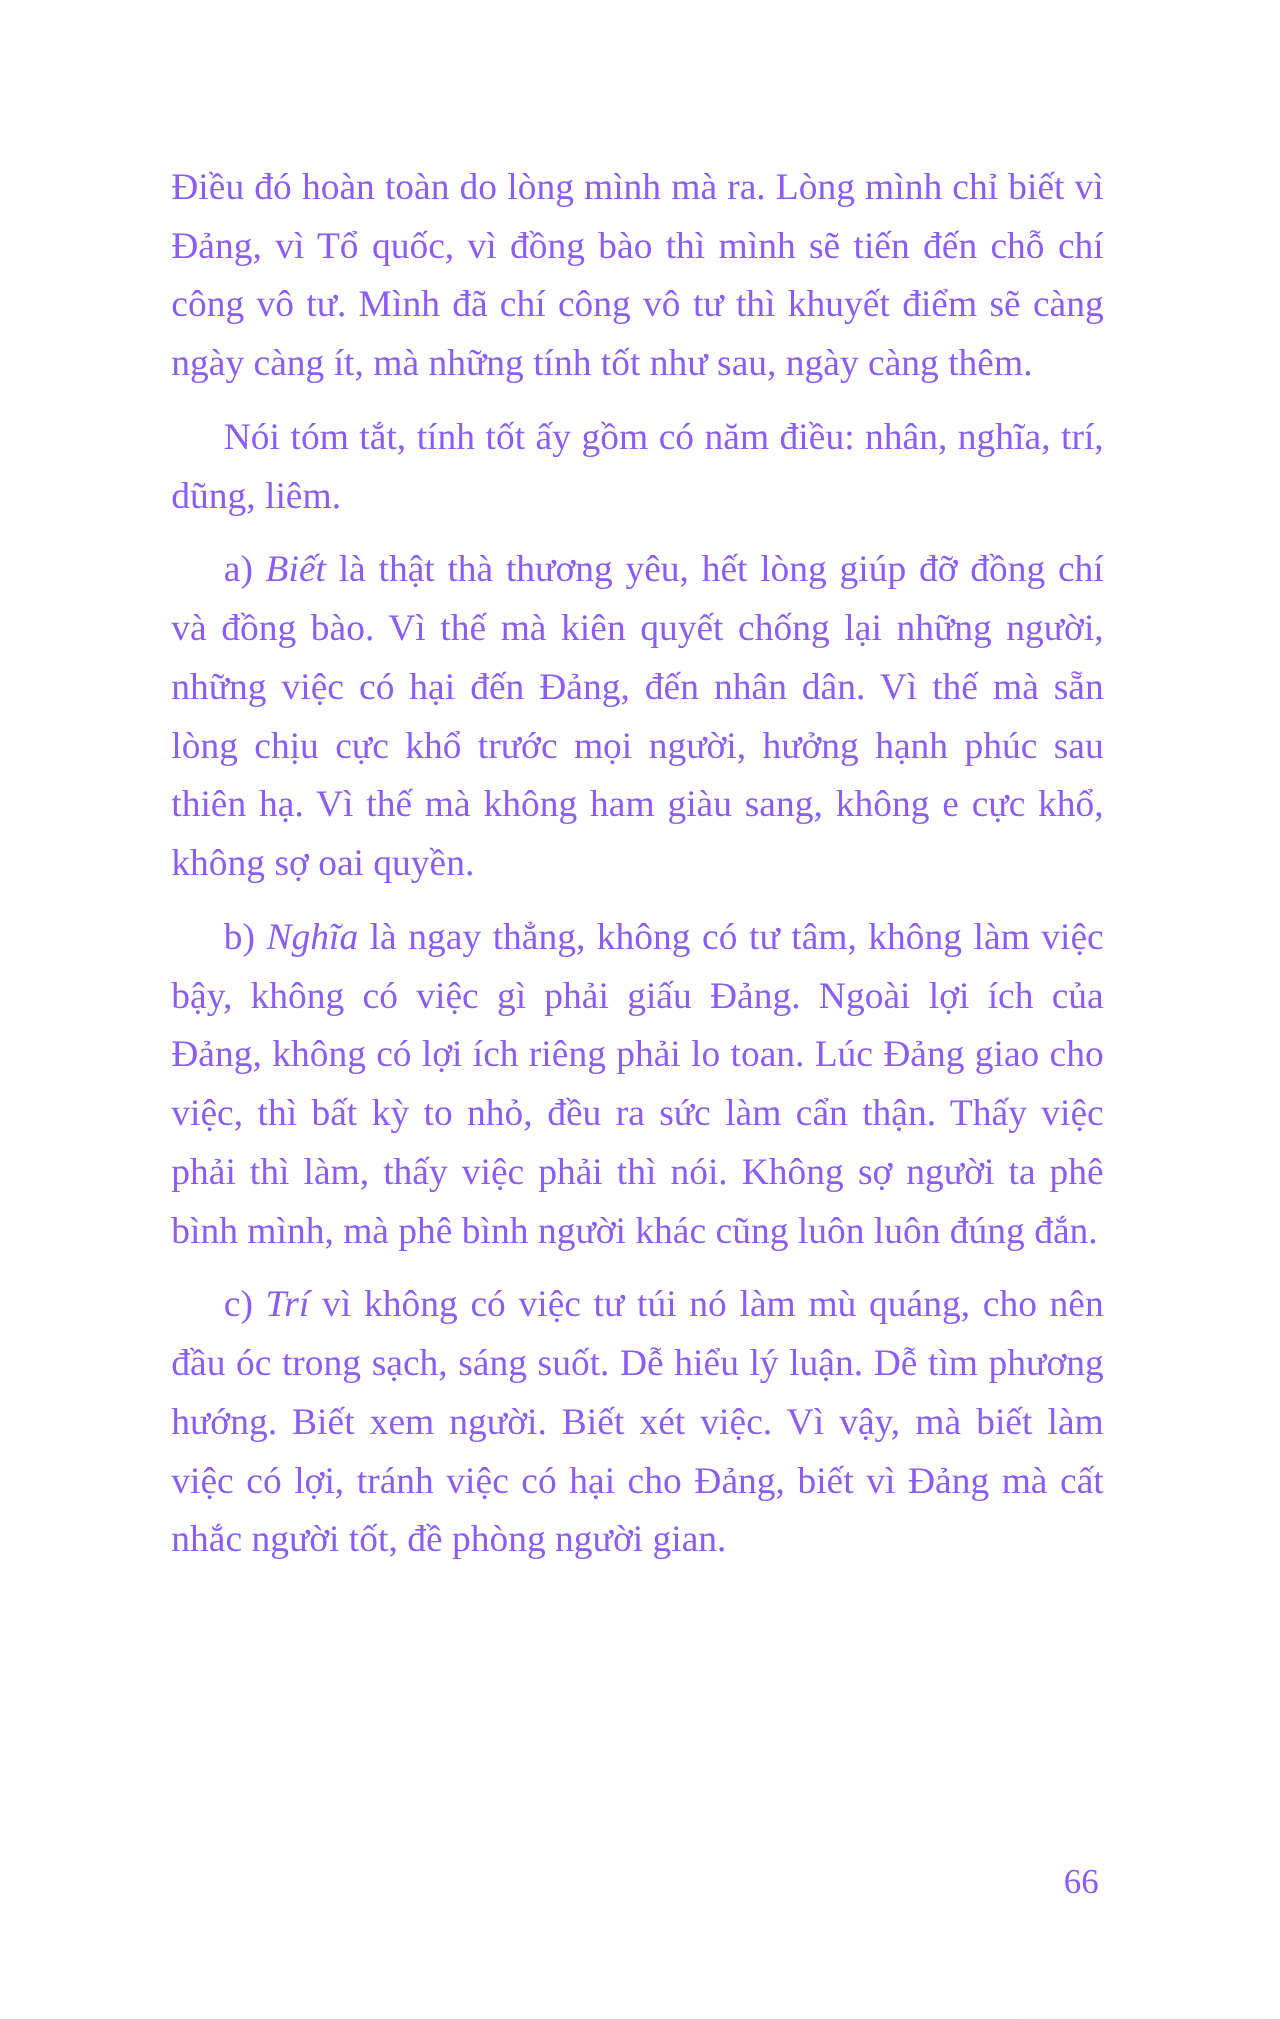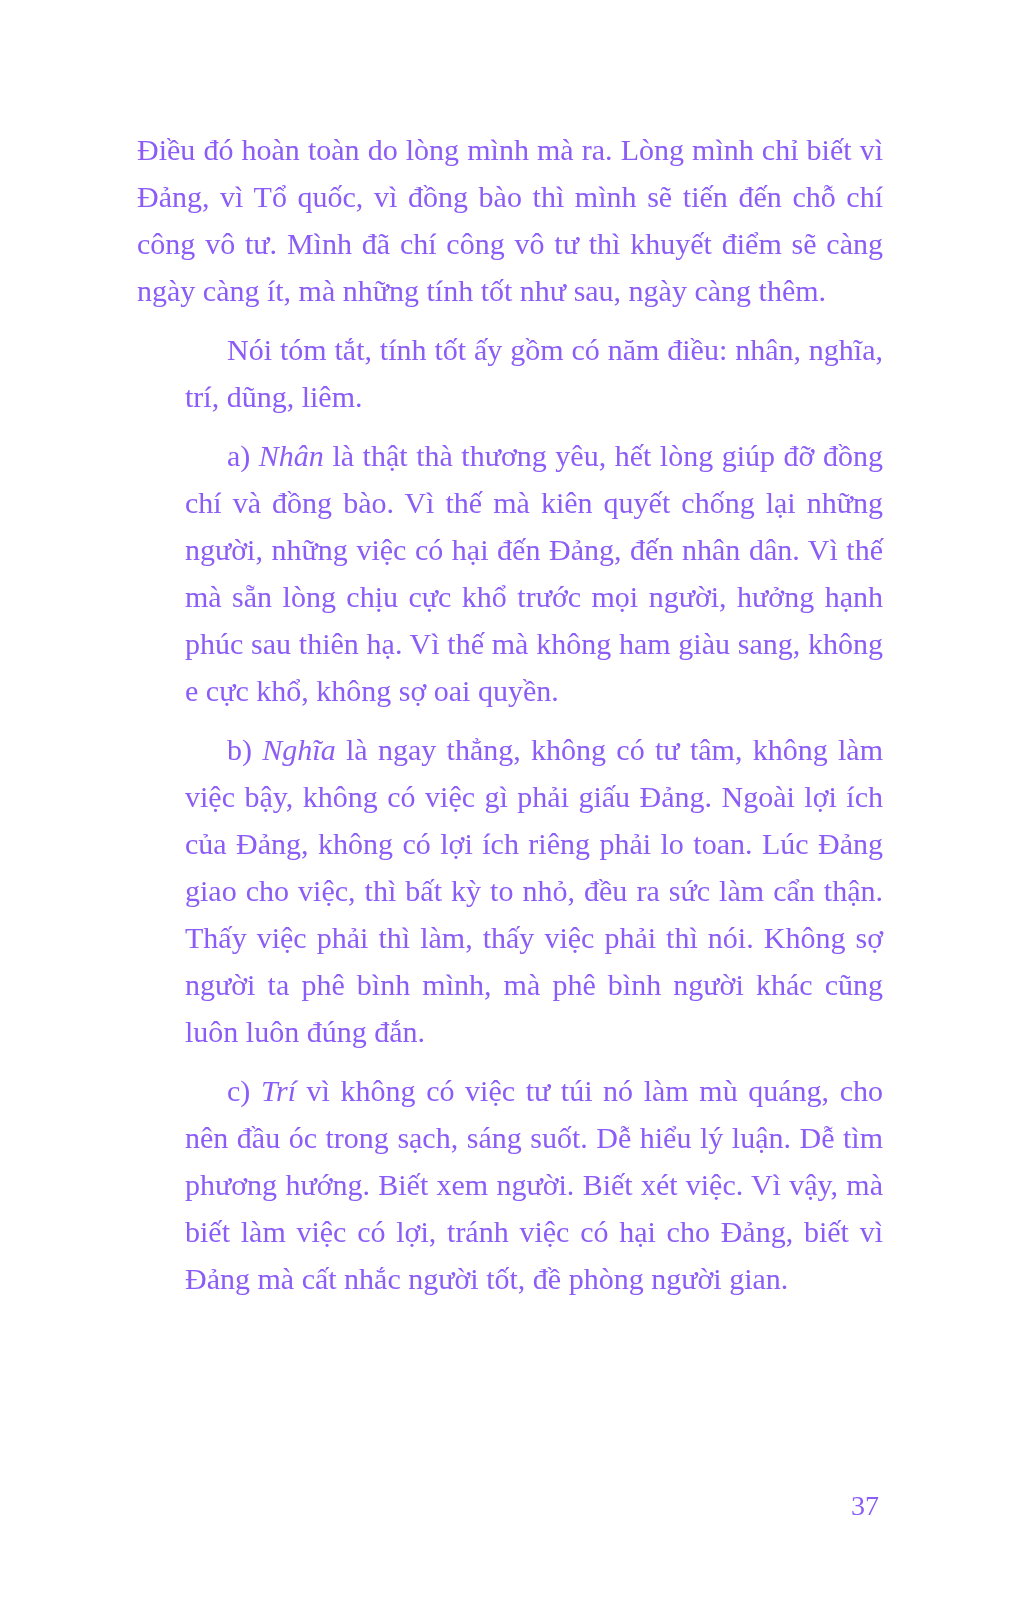--- a/index.html
+++ b/index.html
@@ -25,21 +25,20 @@
   }
   .body-paragraph {
     margin: 0 0 12px 0;
     font-size: 30px;
     line-height: 47px;
     text-align: justify;
     text-justify: inter-word;
   }
   .body-paragraph.indent {
     text-indent: 42px;
-    margin-left: 48px;
   }
   .body-paragraph .lead-term {
     font-style: italic;
   }
   .page-number {
     position: absolute;
     top: 1490px;
     right: 145px;
     font-size: 28px;
     line-height: 32px;
@@ -48,23 +47,23 @@
 </head>
 <body>
 
 <div class="page">
   <div class="text-block">
 
     <p class="body-paragraph"><span></span><em class="lead-term"></em><span>Điều đó hoàn toàn do lòng mình mà ra. Lòng mình chỉ biết vì Đảng, vì Tổ quốc, vì đồng bào thì mình sẽ tiến đến chỗ chí công vô tư. Mình đã chí công vô tư thì khuyết điểm sẽ càng ngày càng ít, mà những tính tốt như sau, ngày càng thêm.</span></p>
 
     <p class="body-paragraph indent"><span></span><em class="lead-term"></em><span>Nói tóm tắt, tính tốt ấy gồm có năm điều: nhân, nghĩa, trí, dũng, liêm.</span></p>
 
-    <p class="body-paragraph indent"><span>a) </span><em class="lead-term">Nhân</em><span> là thật thà thương yêu, hết lòng giúp đỡ đồng chí và đồng bào. Vì thế mà kiên quyết chống lại những người, những việc có hại đến Đảng, đến nhân dân. Vì thế mà sẵn lòng chịu cực khổ trước mọi người, hưởng hạnh phúc sau thiên hạ. Vì thế mà không ham giàu sang, không e cực khổ, không sợ oai quyền.</span></p>
+    <p class="body-paragraph indent"><span>a) </span><em class="lead-term">Biết</em><span> là thật thà thương yêu, hết lòng giúp đỡ đồng chí và đồng bào. Vì thế mà kiên quyết chống lại những người, những việc có hại đến Đảng, đến nhân dân. Vì thế mà sẵn lòng chịu cực khổ trước mọi người, hưởng hạnh phúc sau thiên hạ. Vì thế mà không ham giàu sang, không e cực khổ, không sợ oai quyền.</span></p>
 
 
     <p class="body-paragraph indent"><span>b) </span><em class="lead-term">Nghĩa</em><span> là ngay thẳng, không có tư tâm, không làm việc bậy, không có việc gì phải giấu Đảng. Ngoài lợi ích của Đảng, không có lợi ích riêng phải lo toan. Lúc Đảng giao cho việc, thì bất kỳ to nhỏ, đều ra sức làm cẩn thận. Thấy việc phải thì làm, thấy việc phải thì nói. Không sợ người ta phê bình mình, mà phê bình người khác cũng luôn luôn đúng đắn.</span></p>
 
     <p class="body-paragraph indent"><span>c) </span><em class="lead-term">Trí</em><span> vì không có việc tư túi nó làm mù quáng, cho nên đầu óc trong sạch, sáng suốt. Dễ hiểu lý luận. Dễ tìm phương hướng. Biết xem người. Biết xét việc. Vì vậy, mà biết làm việc có lợi, tránh việc có hại cho Đảng, biết vì Đảng mà cất nhắc người tốt, đề phòng người gian.</span></p>
 
   </div>
 
-  <div class="page-number">37</div>
+  <div class="page-number">66</div>
 </div>
 
 </body></html>

